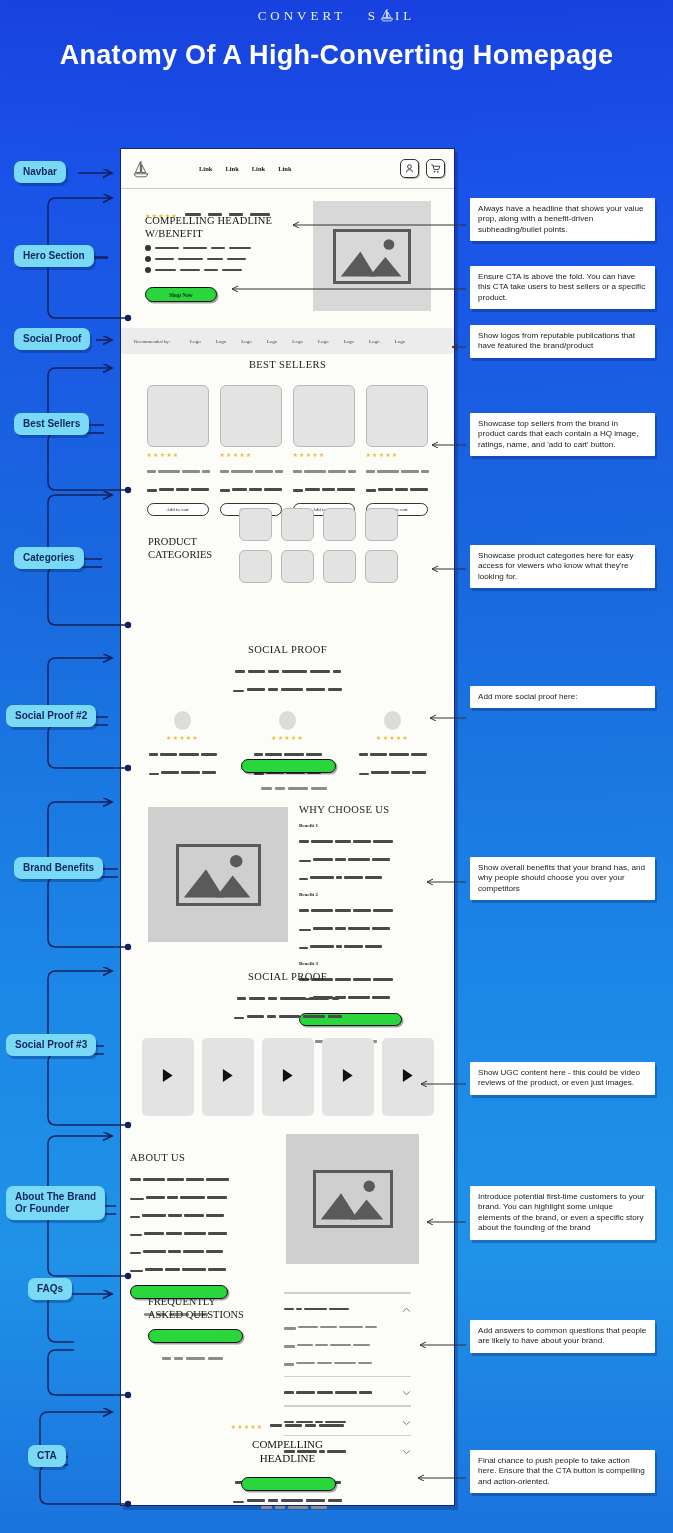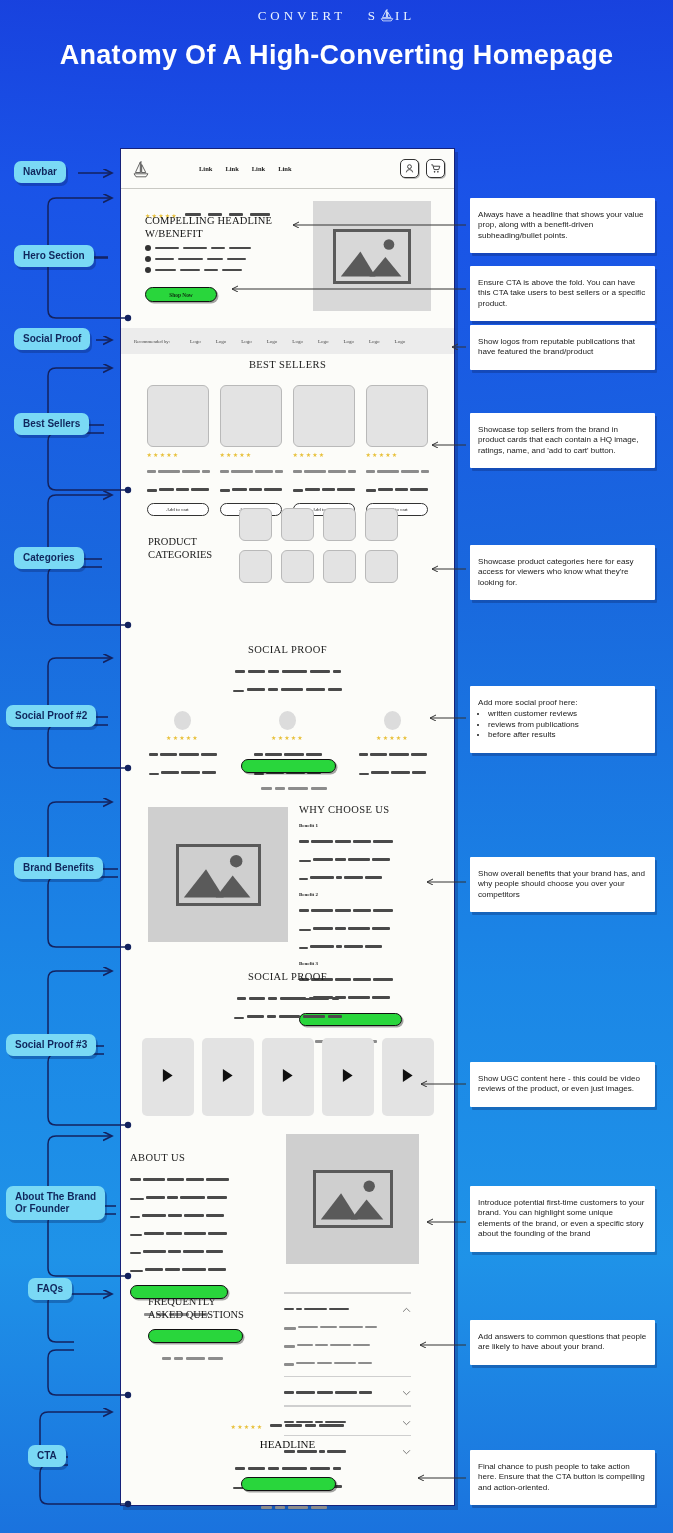--- a/index.html
+++ b/index.html
@@ -51,21 +51,21 @@
   .imgph{background:#cfcfcf;display:flex;align-items:center;justify-content:center}
   .sect-h{font-size:10.5px;letter-spacing:.4px;color:#1b1b1b;font-weight:500}
 
   
   .lbl{position:absolute;background:#7ad9f5;color:#10265c;font-weight:bold;
        border-radius:7px;padding:5px 9px;font-size:10px;line-height:12px;z-index:9;
        box-shadow:2px 3px 0 rgba(10,30,90,.30);white-space:pre-line;text-align:left}
 
   
   .note{position:absolute;background:#fff;color:#1a1a1a;border-radius:1px;
-        padding:12px 8px;font-size:8.1px;line-height:10.4px;z-index:9;width:185px;
+        padding:6px 8px;font-size:8.1px;line-height:10.4px;z-index:9;width:185px;
         box-shadow:2px 3px 0 rgba(10,30,90,.30);}
   .note ul{margin:1px 0 0 10px}
   .note li{margin:0;padding:0}
 
   
   #wires{position:absolute;inset:0;z-index:7;pointer-events:none}
 </style>
 </head>
 <body>
 
@@ -164,25 +164,20 @@
 <div class="lbl" style="left:28px;top:1278px">FAQs</div>
 <div class="lbl" style="left:28px;top:1445px">CTA</div>
 
 <div class="note" style="left:470px;top:198px">Always have a headline that shows your value prop, along with a benefit-driven subheading/bullet points.</div>
 <div class="note" style="left:470px;top:266px">Ensure CTA is above the fold. You can have this CTA take users to best sellers or a specific product.</div>
 <div class="note" style="left:470px;top:325px">Show logos from reputable publications that have featured the brand/product</div>
 <div class="note" style="left:470px;top:413px">Showcase top sellers from the brand in product cards that each contain a HQ image, ratings, name, and 'add to cart' button.</div>
 <div class="note" style="left:470px;top:545px">Showcase product categories here for easy access for viewers who know what they're looking for.</div>
 <div class="note" style="left:470px;top:686px">
   <div>Add more social proof here:</div>
-  <ul>
-    <li>written customer reviews</li>
-    <li>reviews from publications</li>
-    <li>before after results</li>
-  </ul>
 </div>
 <div class="note" style="left:470px;top:857px">Show overall benefits that your brand has, and why people should choose you over your competitors</div>
 <div class="note" style="left:470px;top:1062px">Show UGC content here - this could be video reviews of the product, or even just images.</div>
 <div class="note" style="left:470px;top:1186px">Introduce potential first-time customers to your brand. You can highlight some unique elements of the brand, or even a specific story about the founding of the brand</div>
 <div class="note" style="left:470px;top:1320px">Add answers to common questions that people are likely to  have about your brand.</div>
 <div class="note" style="left:470px;top:1450px">Final chance to push people to take action here. Ensure that the CTA button is compelling and action-oriented.</div>
 
 <div id="mock">
 
   <div class="mrow" id="navbar">
@@ -535,20 +530,21 @@
       </div>
     </div>
   </div>
 
   <div class="mrow" style="top:1258px;height:100px">
     <div style="text-align:center;margin-top:8px">
       <span class="stars">★★★★★</span>
       <span class="ln" style="width:12px;margin-left:3px"></span><span class="ln" style="width:17px;margin-left:3px"></span><span class="ln" style="width:11px;margin-left:3px"></span><span class="ln" style="width:25px;margin-left:3px"></span>
     </div>
     <div style="text-align:center;font-size:11px;line-height:14px;color:#111;margin-top:4px">
+      <div>COMPELLING</div>
       <div>HEADLINE</div>
     </div>
     <div style="text-align:center;margin-top:7px">
       <span class="ln" style="width:10px"></span><span class="ln" style="width:17px;margin-left:3px"></span><span class="ln" style="width:11px;margin-left:3px"></span><span class="ln" style="width:25px;margin-left:3px"></span><span class="ln" style="width:20px;margin-left:3px"></span><span class="ln" style="width:8px;margin-left:3px"></span><br>
       <span class="ln" style="width:11px;margin-top:3px"></span><span class="ln" style="width:18px;margin-left:3px"></span><span class="ln" style="width:10px;margin-left:3px"></span><span class="ln" style="width:22px;margin-left:3px"></span><span class="ln" style="width:19px;margin-left:3px"></span><span class="ln" style="width:14px;margin-left:3px"></span>
     </div>
     <div class="grn" style="position:absolute;left:120px;top:70px;width:95px;height:14px"></div>
     <div style="position:absolute;left:140px;top:90px">
       <span class="ln lnlight" style="width:11px"></span><span class="ln lnlight" style="width:10px;margin-left:3px"></span><span class="ln lnlight" style="width:20px;margin-left:3px"></span><span class="ln lnlight" style="width:16px;margin-left:3px"></span>
     </div>

